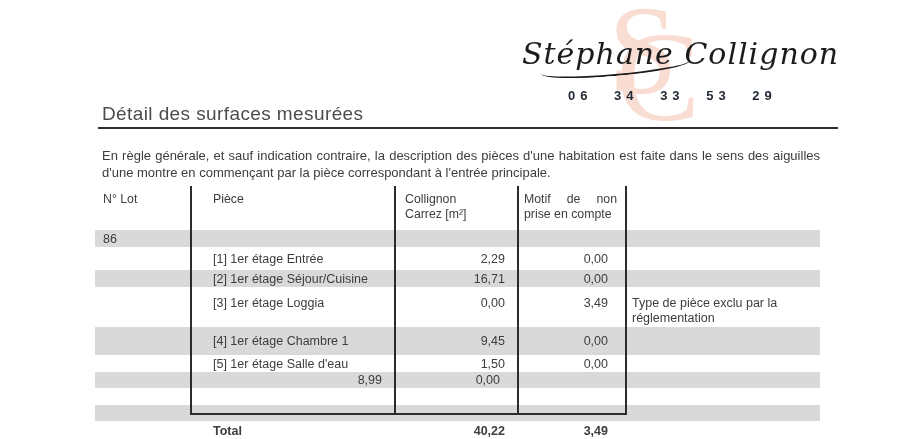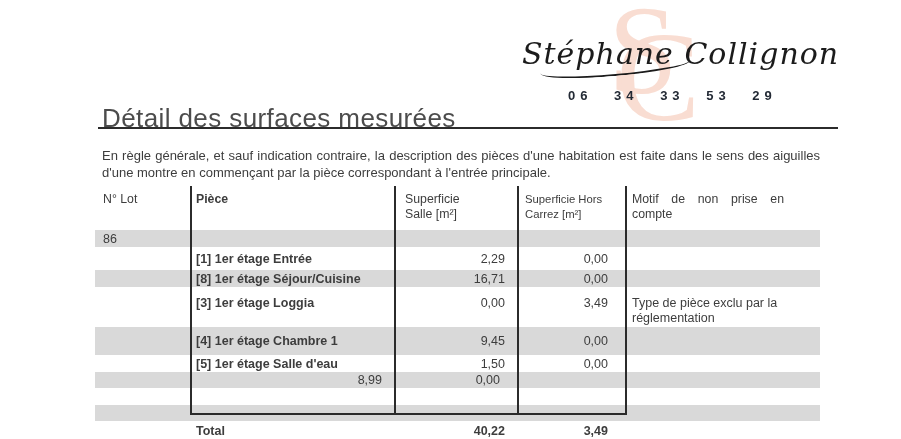--- a/index.html
+++ b/index.html
@@ -42,21 +42,21 @@
   }
   .sig-phone{
     position:absolute;left:568px;top:88px;width:215px;
     font-size:13px;font-weight:bold;color:var(--phone-ink);
     letter-spacing:5px;word-spacing:13px;
     white-space:nowrap;z-index:2;
   }
   
   .page-title{
     position:absolute;left:102px;top:103px;
-    font-size:26px;letter-spacing:0.4px;color:#4c4c4c;
+    font-size:19px;letter-spacing:0.4px;color:#4c4c4c;
     white-space:nowrap;
   }
   .title-rule{
     position:absolute;left:98px;top:127px;width:740px;height:2px;
     background:var(--line);
   }
   
   .intro{
     position:absolute;left:102px;top:148px;width:718px;
     font-size:13px;line-height:16.5px;text-align:justify;
@@ -71,21 +71,21 @@
     grid-template-columns:96px 203px 123px 108px 195px;
     align-items:center;
     font-size:12.5px;
   }
   .trow.stripe{background:var(--row-stripe);}
   .trow.header{align-items:start;font-size:12.3px;line-height:15px;}
   .trow.header .c{padding-top:6px;}
   .trow.total{font-weight:bold;}
   .c{overflow:hidden;}
   .c1{padding-left:8px;}
-  .c2{padding-left:5px;font-weight:bold;}
+  .c2{padding-left:22px;}
   .c3{padding-right:12px;text-align:right;}
   .c4{padding-right:17px;text-align:right;}
   .c5{padding-left:7px;padding-right:8px;line-height:15px;}
   .header .c3{text-align:left;padding-left:11px;padding-right:30px;}
   .header .c4{text-align:left;padding-left:8px;padding-right:10px;font-size:11.3px;}
   .header .c5{text-align:justify;max-width:167px;}
   .trow.tall{align-items:start;margin-top:7px;}
   .trow.tall .c{padding-top:2px;line-height:15px;}
   .vline{
     position:absolute;top:0;width:2px;height:229px;background:var(--line);
@@ -108,22 +108,21 @@
 <div class="page-title">Détail des surfaces mesurées</div>
 <div class="title-rule"></div>
 
 <div class="intro">En règle générale, et sauf indication contraire, la description des pièces d'une habitation est faite dans le sens des aiguilles d'une montre en commençant par la pièce correspondant à l'entrée principale.</div>
 
 <div class="table">
 
   <div class="trow header" style="height:44px">
     <div class="c c1">N° Lot</div>
     <div class="c c2">Pièce</div>
-    <div class="c c3">Superficie Salle [m²]</div>
-    <div class="c c4">Superficie Hors Carrez [m²]</div>
+    <div class="c c3">Collignon Carrez [m²]</div>
     <div class="c c5">Motif de non prise en compte</div>
   </div>
 
   <div class="trow stripe" style="height:17px">
     <div class="c c1">86</div>
     <div class="c c2"></div>
     <div class="c c3"></div>
     <div class="c c4"></div>
     <div class="c c5"></div>
   </div>
@@ -131,21 +130,21 @@
   <div class="trow" style="height:23px">
     <div class="c c1"></div>
     <div class="c c2">[1] 1er étage Entrée</div>
     <div class="c c3">2,29</div>
     <div class="c c4">0,00</div>
     <div class="c c5"></div>
   </div>
 
   <div class="trow stripe" style="height:17px">
     <div class="c c1"></div>
-    <div class="c c2">[8] 1er étage Séjour/Cuisine</div>
+    <div class="c c2">[2] 1er étage Séjour/Cuisine</div>
     <div class="c c3">16,71</div>
     <div class="c c4">0,00</div>
     <div class="c c5"></div>
   </div>
 
   <div class="trow tall" style="height:33px">
     <div class="c c1"></div>
     <div class="c c2">[3] 1er étage Loggia</div>
     <div class="c c3">0,00</div>
     <div class="c c4">3,49</div>

